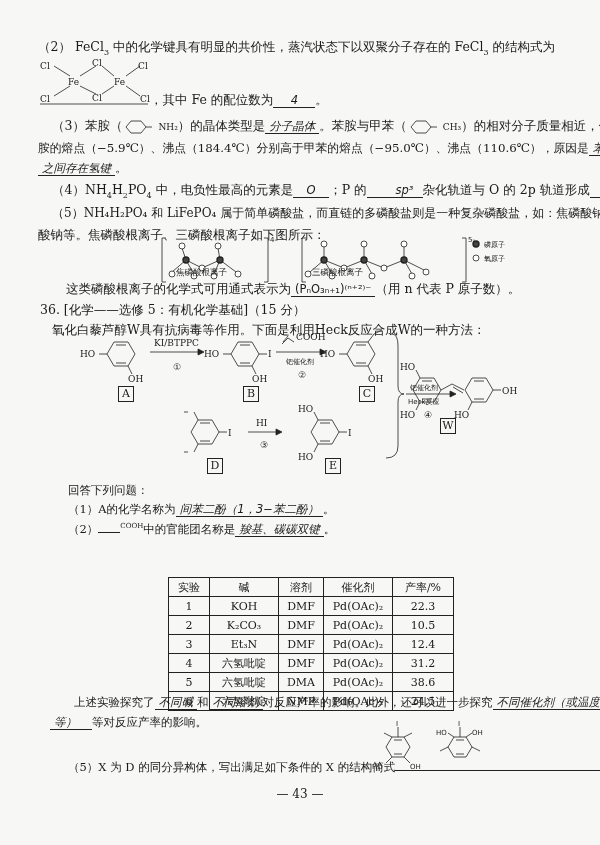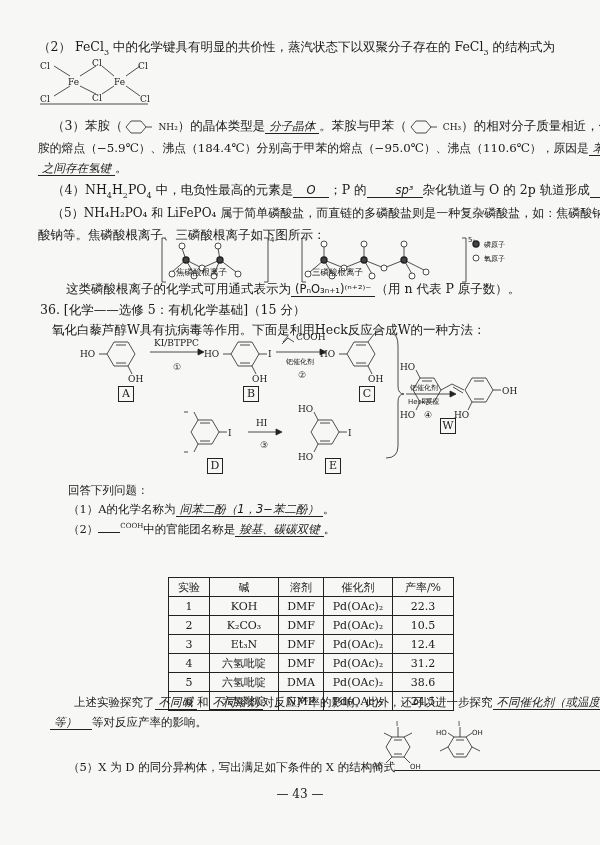--- a/index.html
+++ b/index.html
@@ -43,20 +43,23 @@
       <text class="mt" x="0" y="11">Cl</text>
       <text class="mt" x="0" y="44">Cl</text>
       <text class="mt" x="52" y="8">Cl</text>
       <text class="mt" x="28" y="27">Fe</text>
       <text class="mt" x="74" y="27">Fe</text>
       <text class="mt" x="52" y="43">Cl</text>
       <text class="mt" x="98" y="11">Cl</text>
       <text class="mt" x="100" y="44">Cl</text>
       <line x1="0" y1="46" x2="108" y2="46" stroke="#222" stroke-width="0.8"></line>
     </svg>
+  </div>
+  <div class="line" style="left:150px;top:92px;">
+    <span>，其中 Fe 的配位数为</span><span class="ans" style="width:34px;text-align:center;">4</span><span>。</span>
   </div>
 
   <div class="line" style="left:52px;top:118px;">
     <span>（3）苯胺（</span><svg width="36" height="14" style="vertical-align:middle">
         <polygon points="4,7 9,1 19,1 24,7 19,13 9,13" fill="none" stroke="#222" stroke-width="0.8"></polygon>
         <line x1="24" y1="7" x2="30" y2="7" stroke="#222" stroke-width="0.8"></line>
       </svg><span style="font-size:9px">NH₂</span><span>）的晶体类型是</span><span class="ans">分子晶体</span><span>。苯胺与甲苯（</span><svg width="36" height="14" style="vertical-align:middle">
         <polygon points="4,7 9,1 19,1 24,7 19,13 9,13" fill="none" stroke="#222" stroke-width="0.8"></polygon>
         <line x1="24" y1="7" x2="30" y2="7" stroke="#222" stroke-width="0.8"></line>
       </svg><span style="font-size:9px">CH₃</span><span>）的相对分子质量相近，但苯</span>

